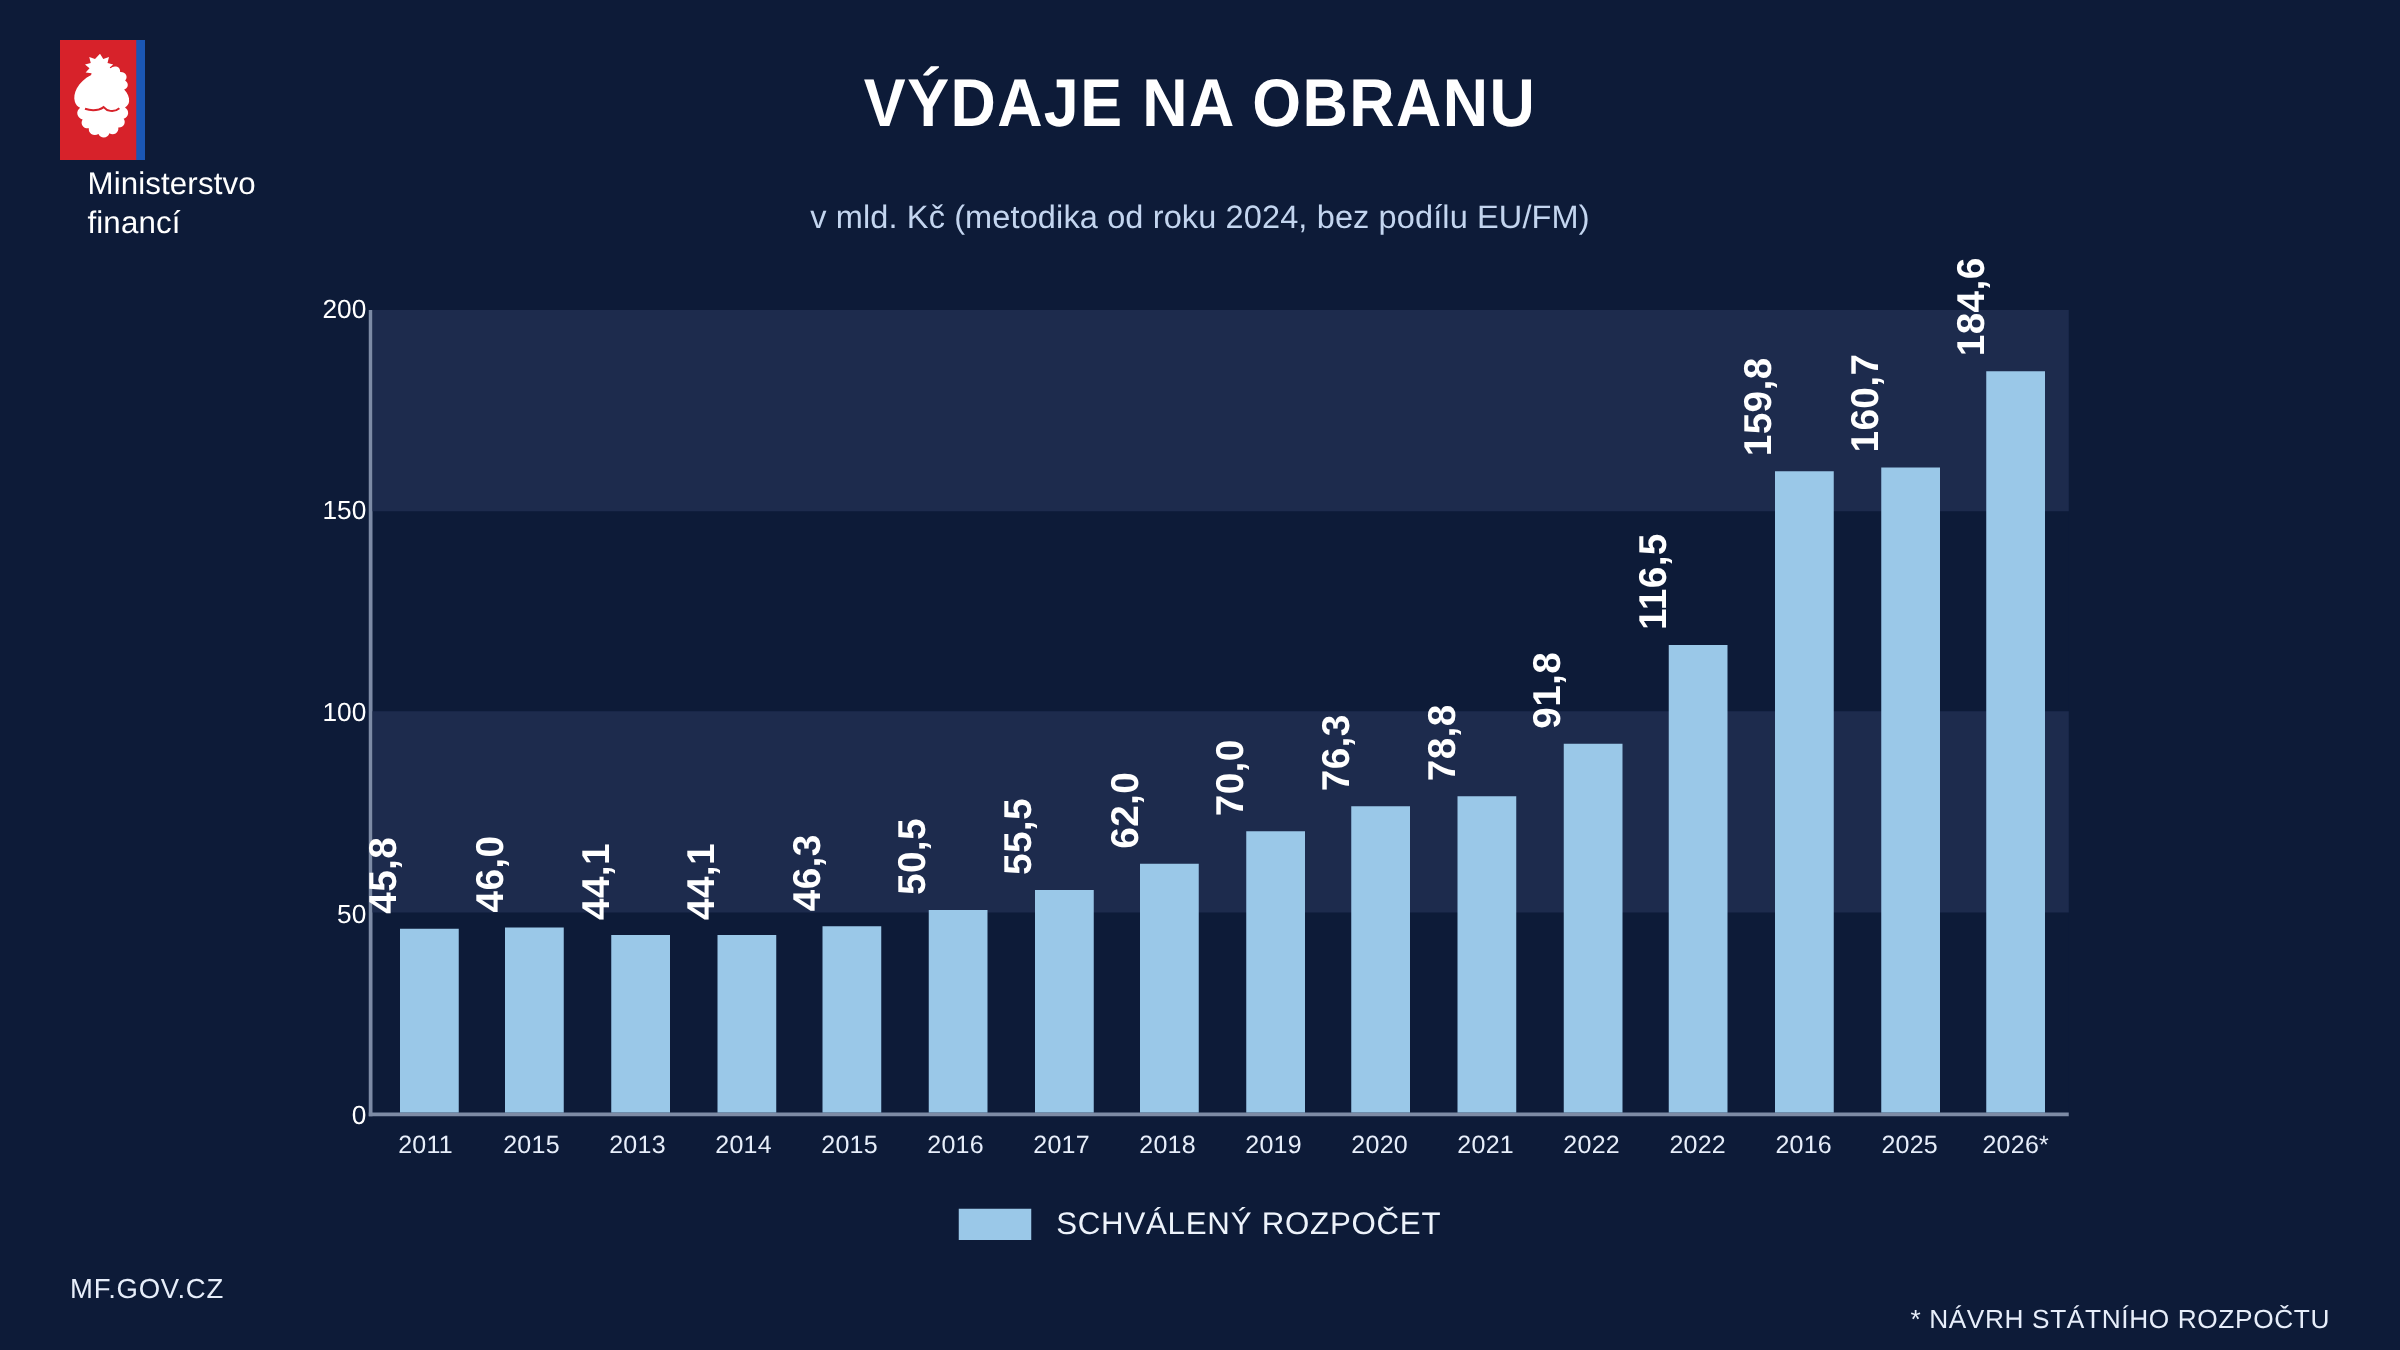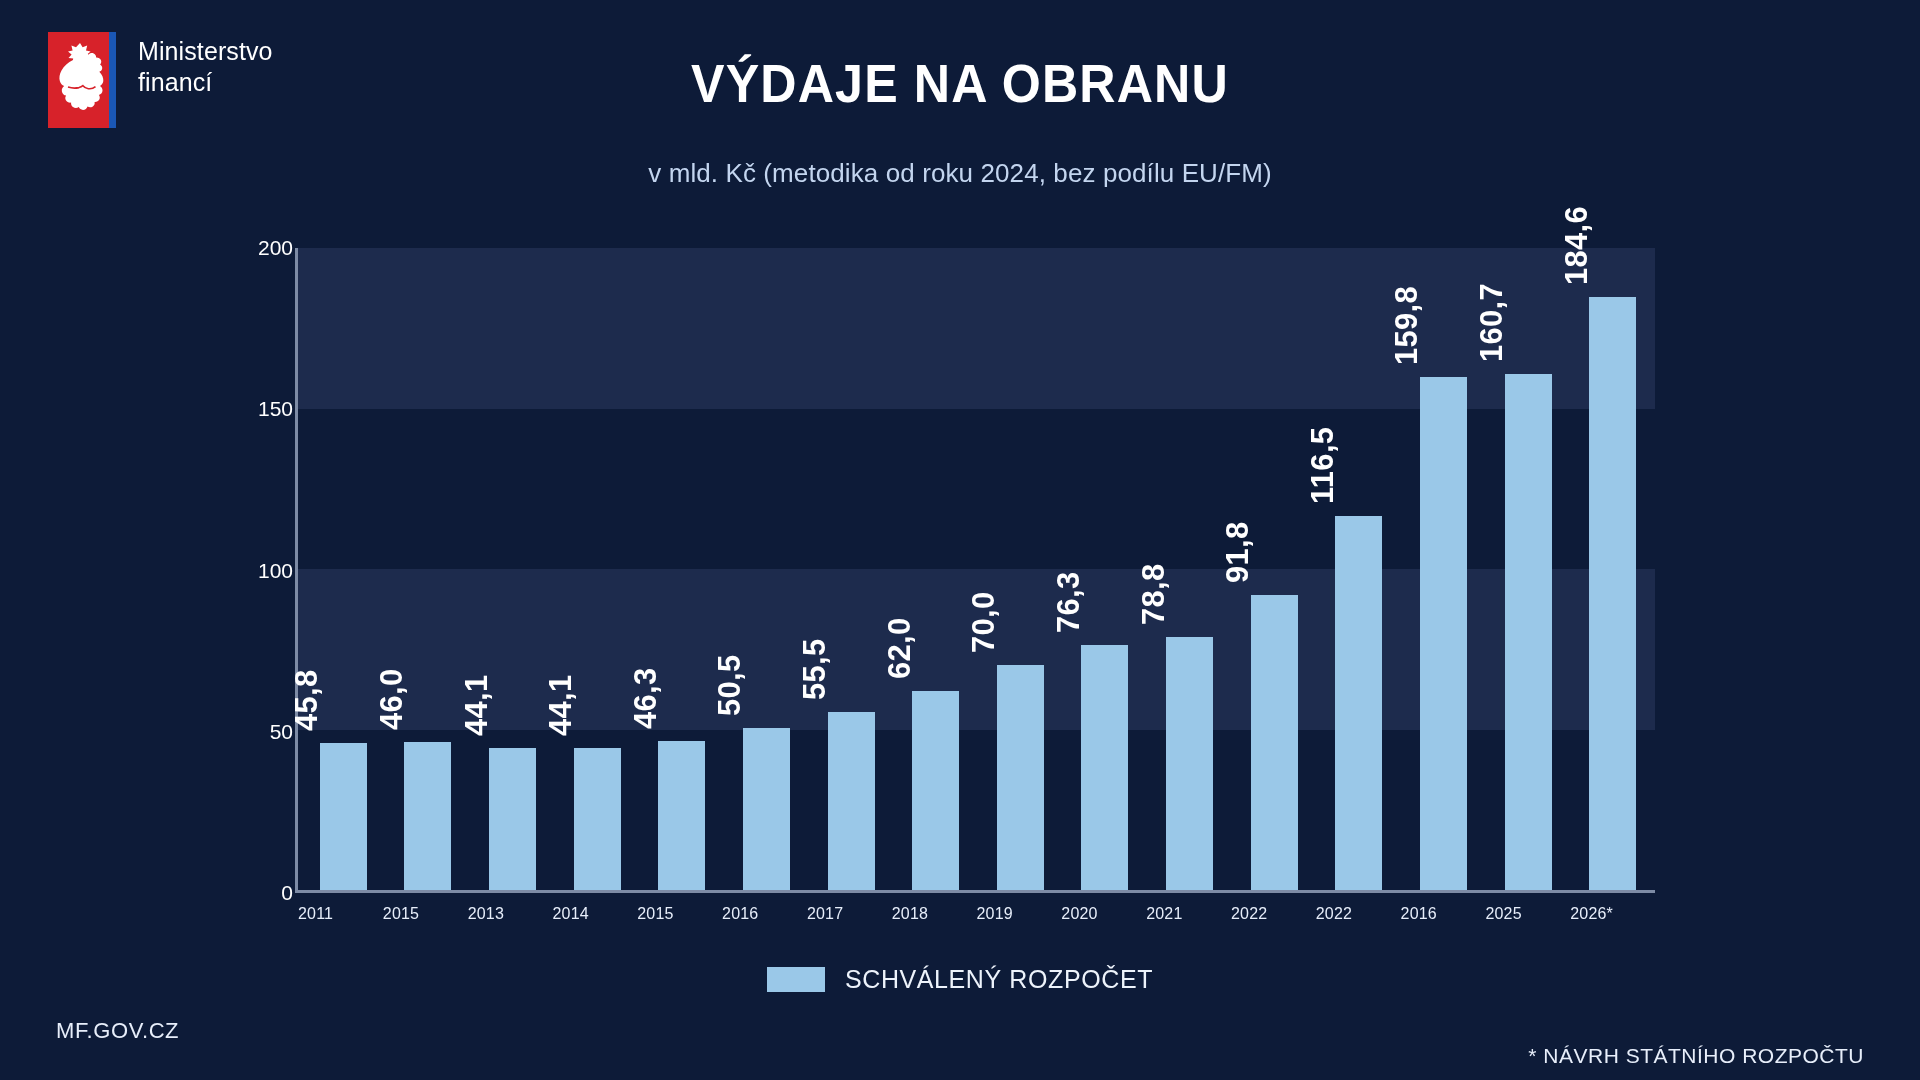--- a/index.html
+++ b/index.html
@@ -17,20 +17,21 @@
     -webkit-font-smoothing: antialiased;
   }
 
   
   #logo-block {
     position: absolute;
     left: 48px;
     top: 32px;
     display: flex;
     align-items: flex-start;
+    flex-direction: column;
   }
   #logo-mark {
     position: relative;
     width: 68px;
     height: 96px;
     background: #d7222a;
     flex: 0 0 auto;
   }
   #logo-mark .blue-stripe {
     position: absolute;
@@ -161,22 +162,23 @@
 
   #axis-x-labels {
     position: absolute;
     left: 298px;
     top: 905px;
     width: 1357px;
     display: flex;
   }
   .x-tick {
     flex: 1 1 0;
+    text-align: center;
     color: #e7eefa;
-    font-size: 16px;
+    font-size: 20px;
     letter-spacing: .2px;
   }
 
   
   #legend {
     position: absolute;
     left: 0;
     right: 0;
     top: 965px;
     display: flex;

